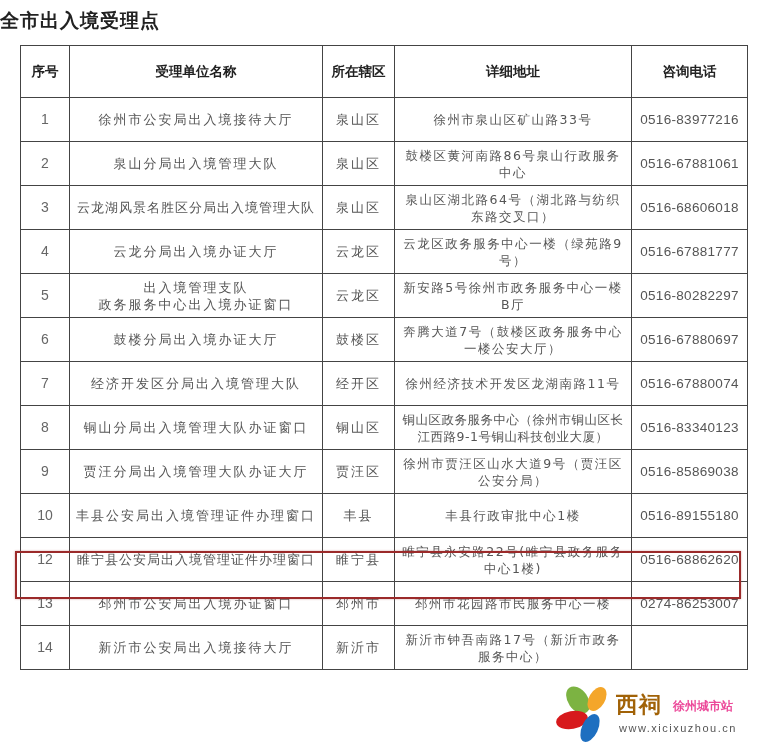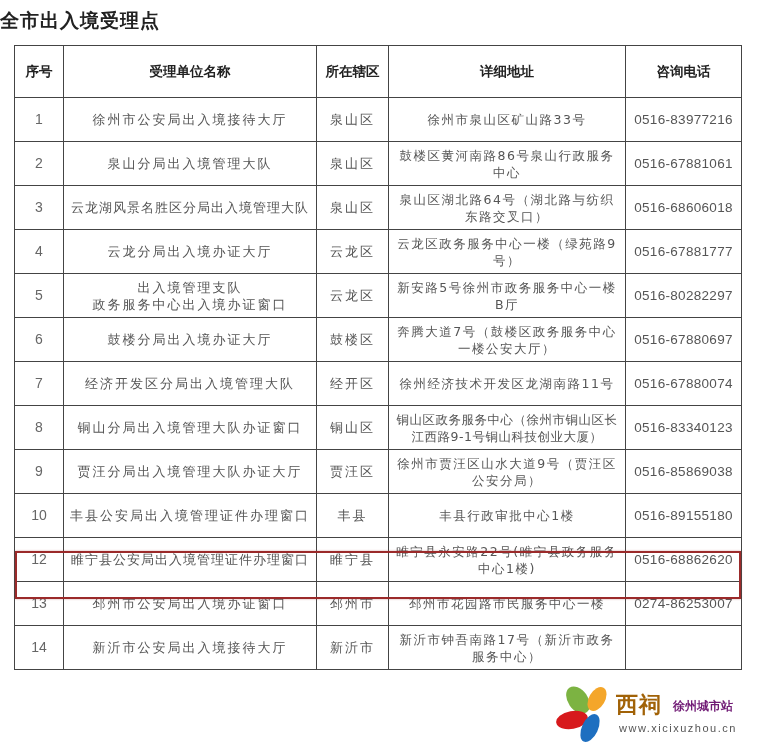--- a/index.html
+++ b/index.html
@@ -7,21 +7,21 @@
     width: 761px; height: 748px; position: relative; overflow: hidden;
     font-family: "DejaVu Sans", "Liberation Sans", sans-serif;
     color: #3a3a3a;
   }
   .title {
     position: absolute; left: 0; top: 8px; width: 761px; text-align: left;
     font-family: Liberation Mono, monospace;
     font-size: 19px; font-weight: bold; color: #222; letter-spacing: 1px;
   }
   table.grid {
-    position: absolute; left: 14px; top: 45px;
+    position: absolute; left: 20px; top: 45px;
     border-collapse: collapse; table-layout: fixed;
     width: 727px;
   }
   table.grid td, table.grid th {
     border: 1.5px solid #444;
     text-align: center; vertical-align: middle;
     padding: 0 4px;
     font-size: 13px; line-height: 17px;
     color: #555;
   }
@@ -39,21 +39,21 @@
   }
   .logo {
     position: absolute; left: 556px; top: 684px; width: 205px; height: 64px;
     background: #ffffff;
   }
   .logo .brand {
     position: absolute; left: 60px; top: 6px; font-size: 22px; font-weight: bold;
     color: #a16207; font-family: "DejaVu Serif", serif; letter-spacing: 1px;
   }
   .logo .city {
-    position: absolute; left: 117px; top: 14px; font-size: 12px; font-weight: bold; color: #701a75;
+    position: absolute; left: 117px; top: 14px; font-size: 12px; font-weight: bold; color: #ec4899;
   }
   .logo .url {
     position: absolute; left: 63px; top: 38px; font-size: 11px; color: #555;
     font-family: Liberation Sans, sans-serif; letter-spacing: 1.5px;
   }
 </style>
 </head>
 <body>
 
 <div class="title">全市出入境受理点</div>

